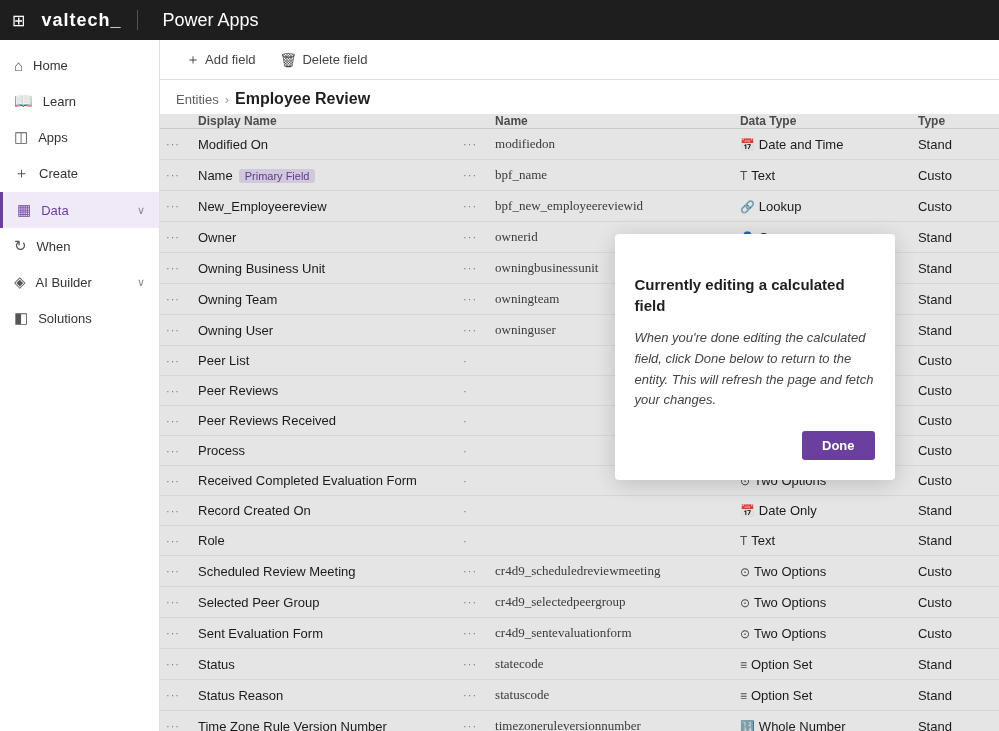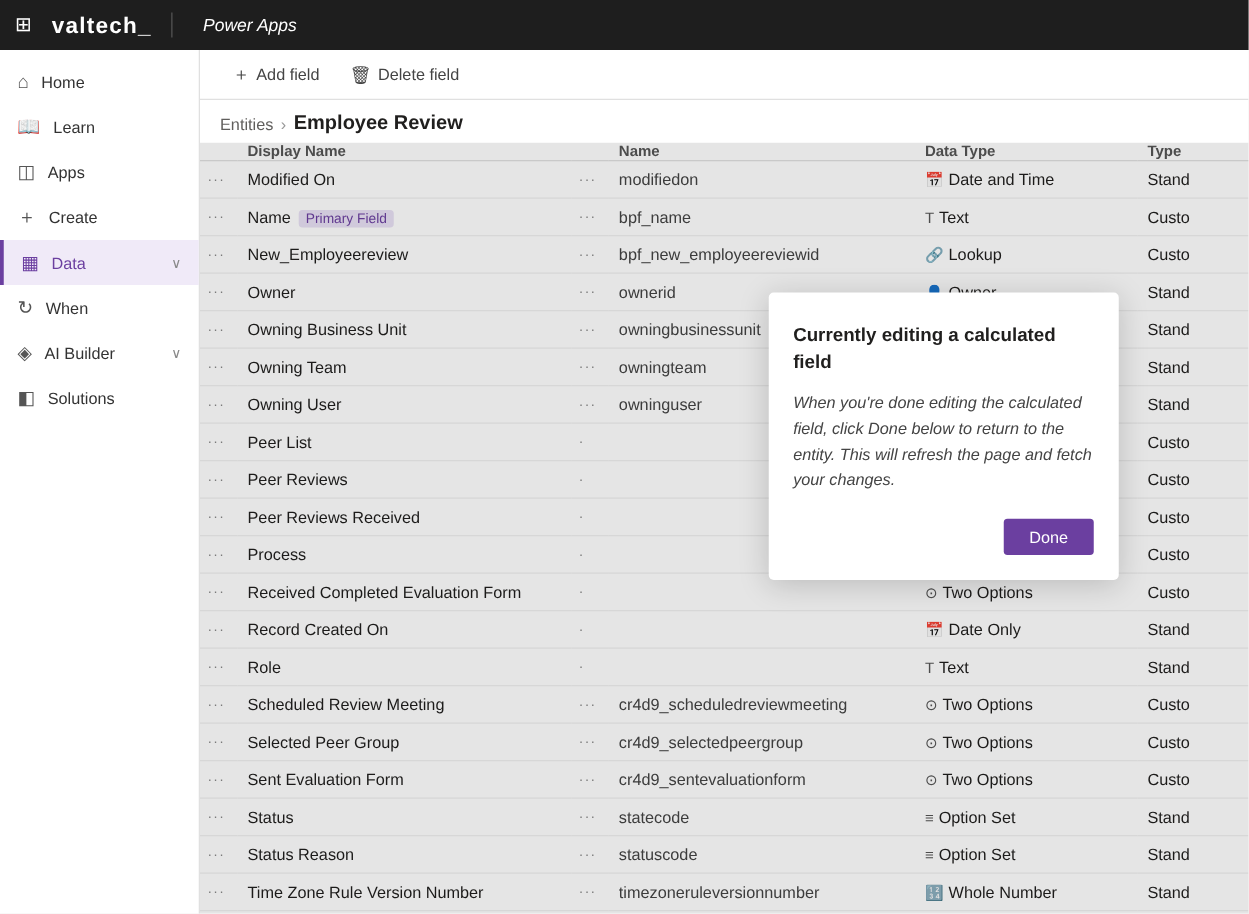--- a/index.html
+++ b/index.html
@@ -9,21 +9,21 @@
     .topbar {
       height: 40px;
       background: #1e1e1e;
       display: flex;
       align-items: center;
       padding: 0 12px;
       gap: 16px;
     }
     .topbar-grid-icon { color: #fff; font-size: 16px; cursor: pointer; }
     .topbar-logo { color: #fff; font-size: 18px; font-weight: 700; letter-spacing: 1px; }
-    .topbar-title { color: #fff; font-size: 14px; margin-left: 8px; font-style: italic; }
+    .topbar-title { color: #fff; font-size: 18px; margin-left: 8px; }
     .topbar-divider { width: 1px; height: 20px; background: #555; }
 
     
     .app-layout { display: flex; height: calc(100vh - 40px); }
 
     
     .sidebar {
       width: 160px;
       background: #fff;
       border-right: 1px solid #e0e0e0;
@@ -118,21 +118,21 @@
       color: #555;
       text-align: left;
     }
     tbody tr { border-bottom: 1px solid #f0f0f0; }
     td {
       padding: 7px 8px;
       font-size: 13px;
       color: #201f1e;
     }
     td.col-name { min-width: 240px; }
-    td.col-logical { color: #444; min-width: 220px; }
+    td.col-logical { color: #444; min-width: 220px; font-family: Liberation Serif, serif; }
     td.col-type { min-width: 160px; }
     td.col-custom { min-width: 80px; }
     .three-dots { color: #888; cursor: pointer; letter-spacing: 1px; font-size: 11px; padding: 2px 6px; }
     .badge-primary {
       background: #e8e0f4;
       color: #6b3fa0;
       font-size: 11px;
       padding: 1px 6px;
       border-radius: 3px;
       margin-left: 6px;
@@ -158,37 +158,38 @@
       box-shadow: 0 4px 24px rgba(0,0,0,0.18);
       width: 280px;
       padding: 24px 20px 20px 20px;
     }
     .modal-title {
       font-size: 15px;
       font-weight: 600;
       color: #201f1e;
       margin-bottom: 12px;
       line-height: 1.4;
+      margin-top: 16px;
     }
     .modal-body {
       font-size: 13px;
       color: #444;
       line-height: 1.6;
       margin-bottom: 20px;
       font-style: italic;
     }
     .modal-footer { display: flex; justify-content: flex-end; }
     .btn-done {
       background: #6b3fa0;
       color: #fff;
       border: none;
       border-radius: 3px;
       padding: 7px 20px;
       font-size: 13px;
-      font-weight: 400;
+      font-weight: 700;
       cursor: pointer;
     }
   </style>
 </head>
 <body>
 
 <div class="topbar">
   <span class="topbar-grid-icon">⊞</span>
   <span class="topbar-logo">valtech_</span>
   <span class="topbar-divider"></span>

